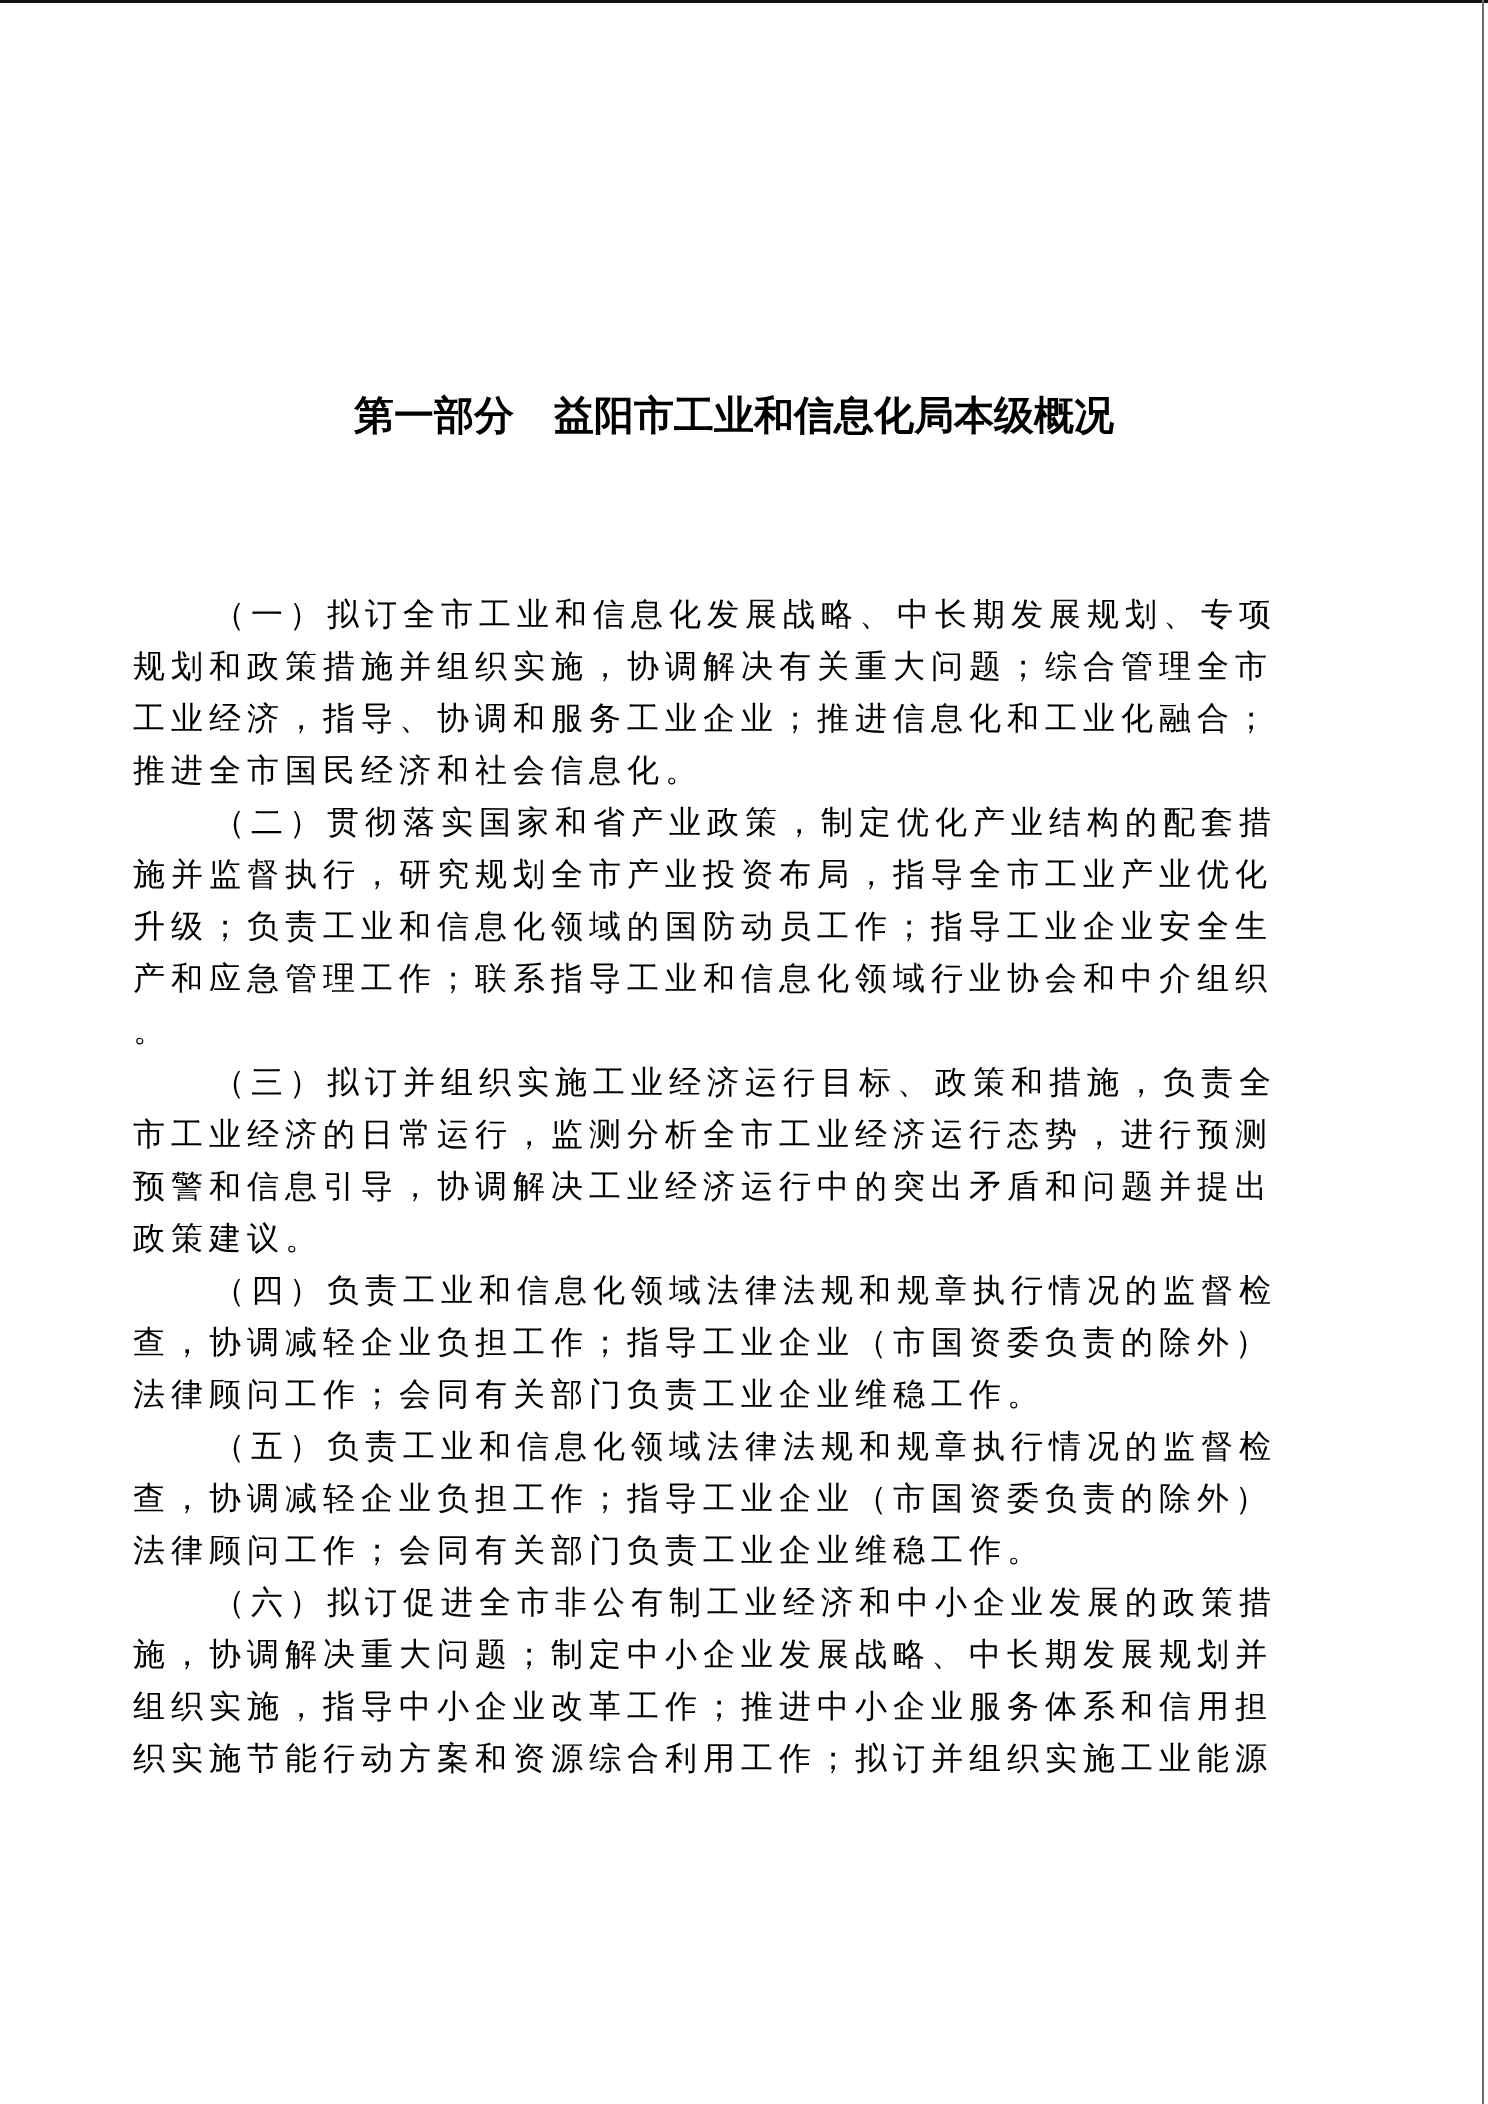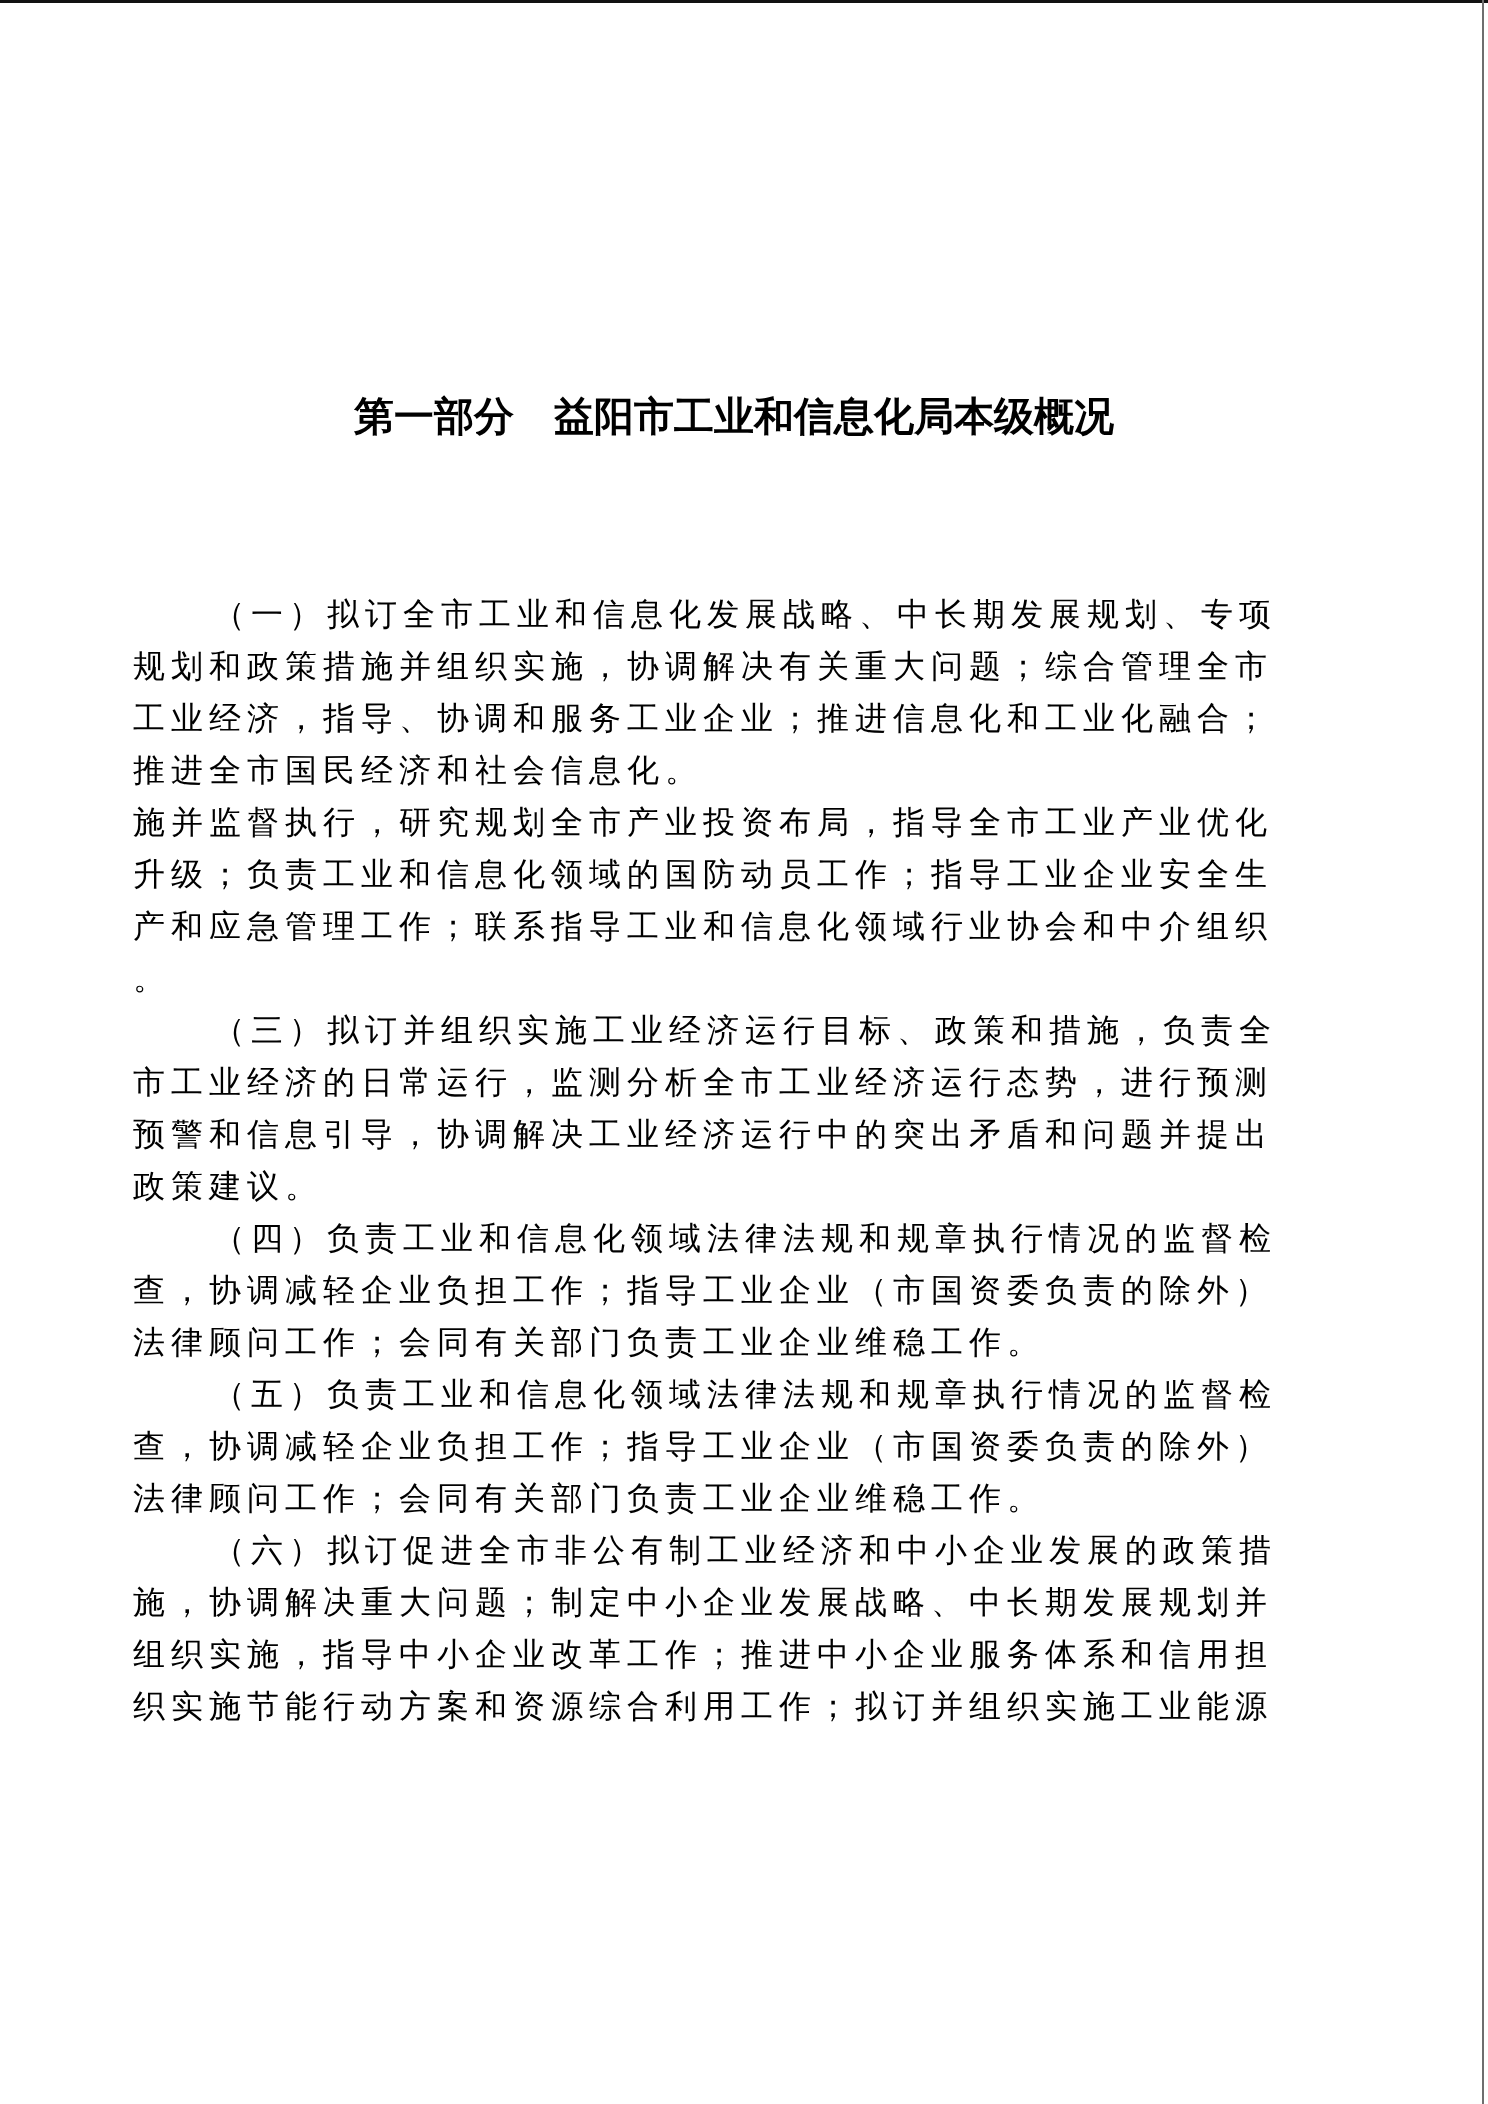--- a/index.html
+++ b/index.html
@@ -2,21 +2,21 @@
 <html><head>
 <meta charset="utf-8">
 <style>
   html, body { margin: 0; padding: 0; background: #ffffff; }
   .page {
     position: relative;
     width: 1488px;
     height: 2104px;
     background: #ffffff;
     overflow: hidden;
-    font-family: Liberation Sans, sans-serif;
+    font-family: Liberation Serif, serif;
     color: #000000;
   }
   .top-border {
     position: absolute;
     top: 0; left: 0;
     width: 1488px; height: 3px;
     background: #121212;
   }
   .right-rule {
     position: absolute;
@@ -70,20 +70,21 @@
   <div class="right-rule"></div>
 
   <div class="doc-title">第一部分　益阳市工业和信息化局本级概况</div>
 
 
   <div class="body-block">
     <div class="line indent">（一）拟订全市工业和信息化发展战略、中长期发展规划、专项</div>
     <div class="line">规划和政策措施并组织实施，协调解决有关重大问题；综合管理全市</div>
     <div class="line">工业经济，指导、协调和服务工业企业；推进信息化和工业化融合；</div>
     <div class="line">推进全市国民经济和社会信息化。</div>
+    <div class="line indent">（二）贯彻落实国家和省产业政策，制定优化产业结构的配套措</div>
     <div class="line">施并监督执行，研究规划全市产业投资布局，指导全市工业产业优化</div>
     <div class="line">升级；负责工业和信息化领域的国防动员工作；指导工业企业安全生</div>
     <div class="line">产和应急管理工作；联系指导工业和信息化领域行业协会和中介组织</div>
     <div class="line">。</div>
     <div class="line indent">（三）拟订并组织实施工业经济运行目标、政策和措施，负责全</div>
     <div class="line">市工业经济的日常运行，监测分析全市工业经济运行态势，进行预测</div>
     <div class="line">预警和信息引导，协调解决工业经济运行中的突出矛盾和问题并提出</div>
     <div class="line">政策建议。</div>
     <div class="line indent">（四）负责工业和信息化领域法律法规和规章执行情况的监督检</div>
     <div class="line">查，协调减轻企业负担工作；指导工业企业（市国资委负责的除外）</div>

